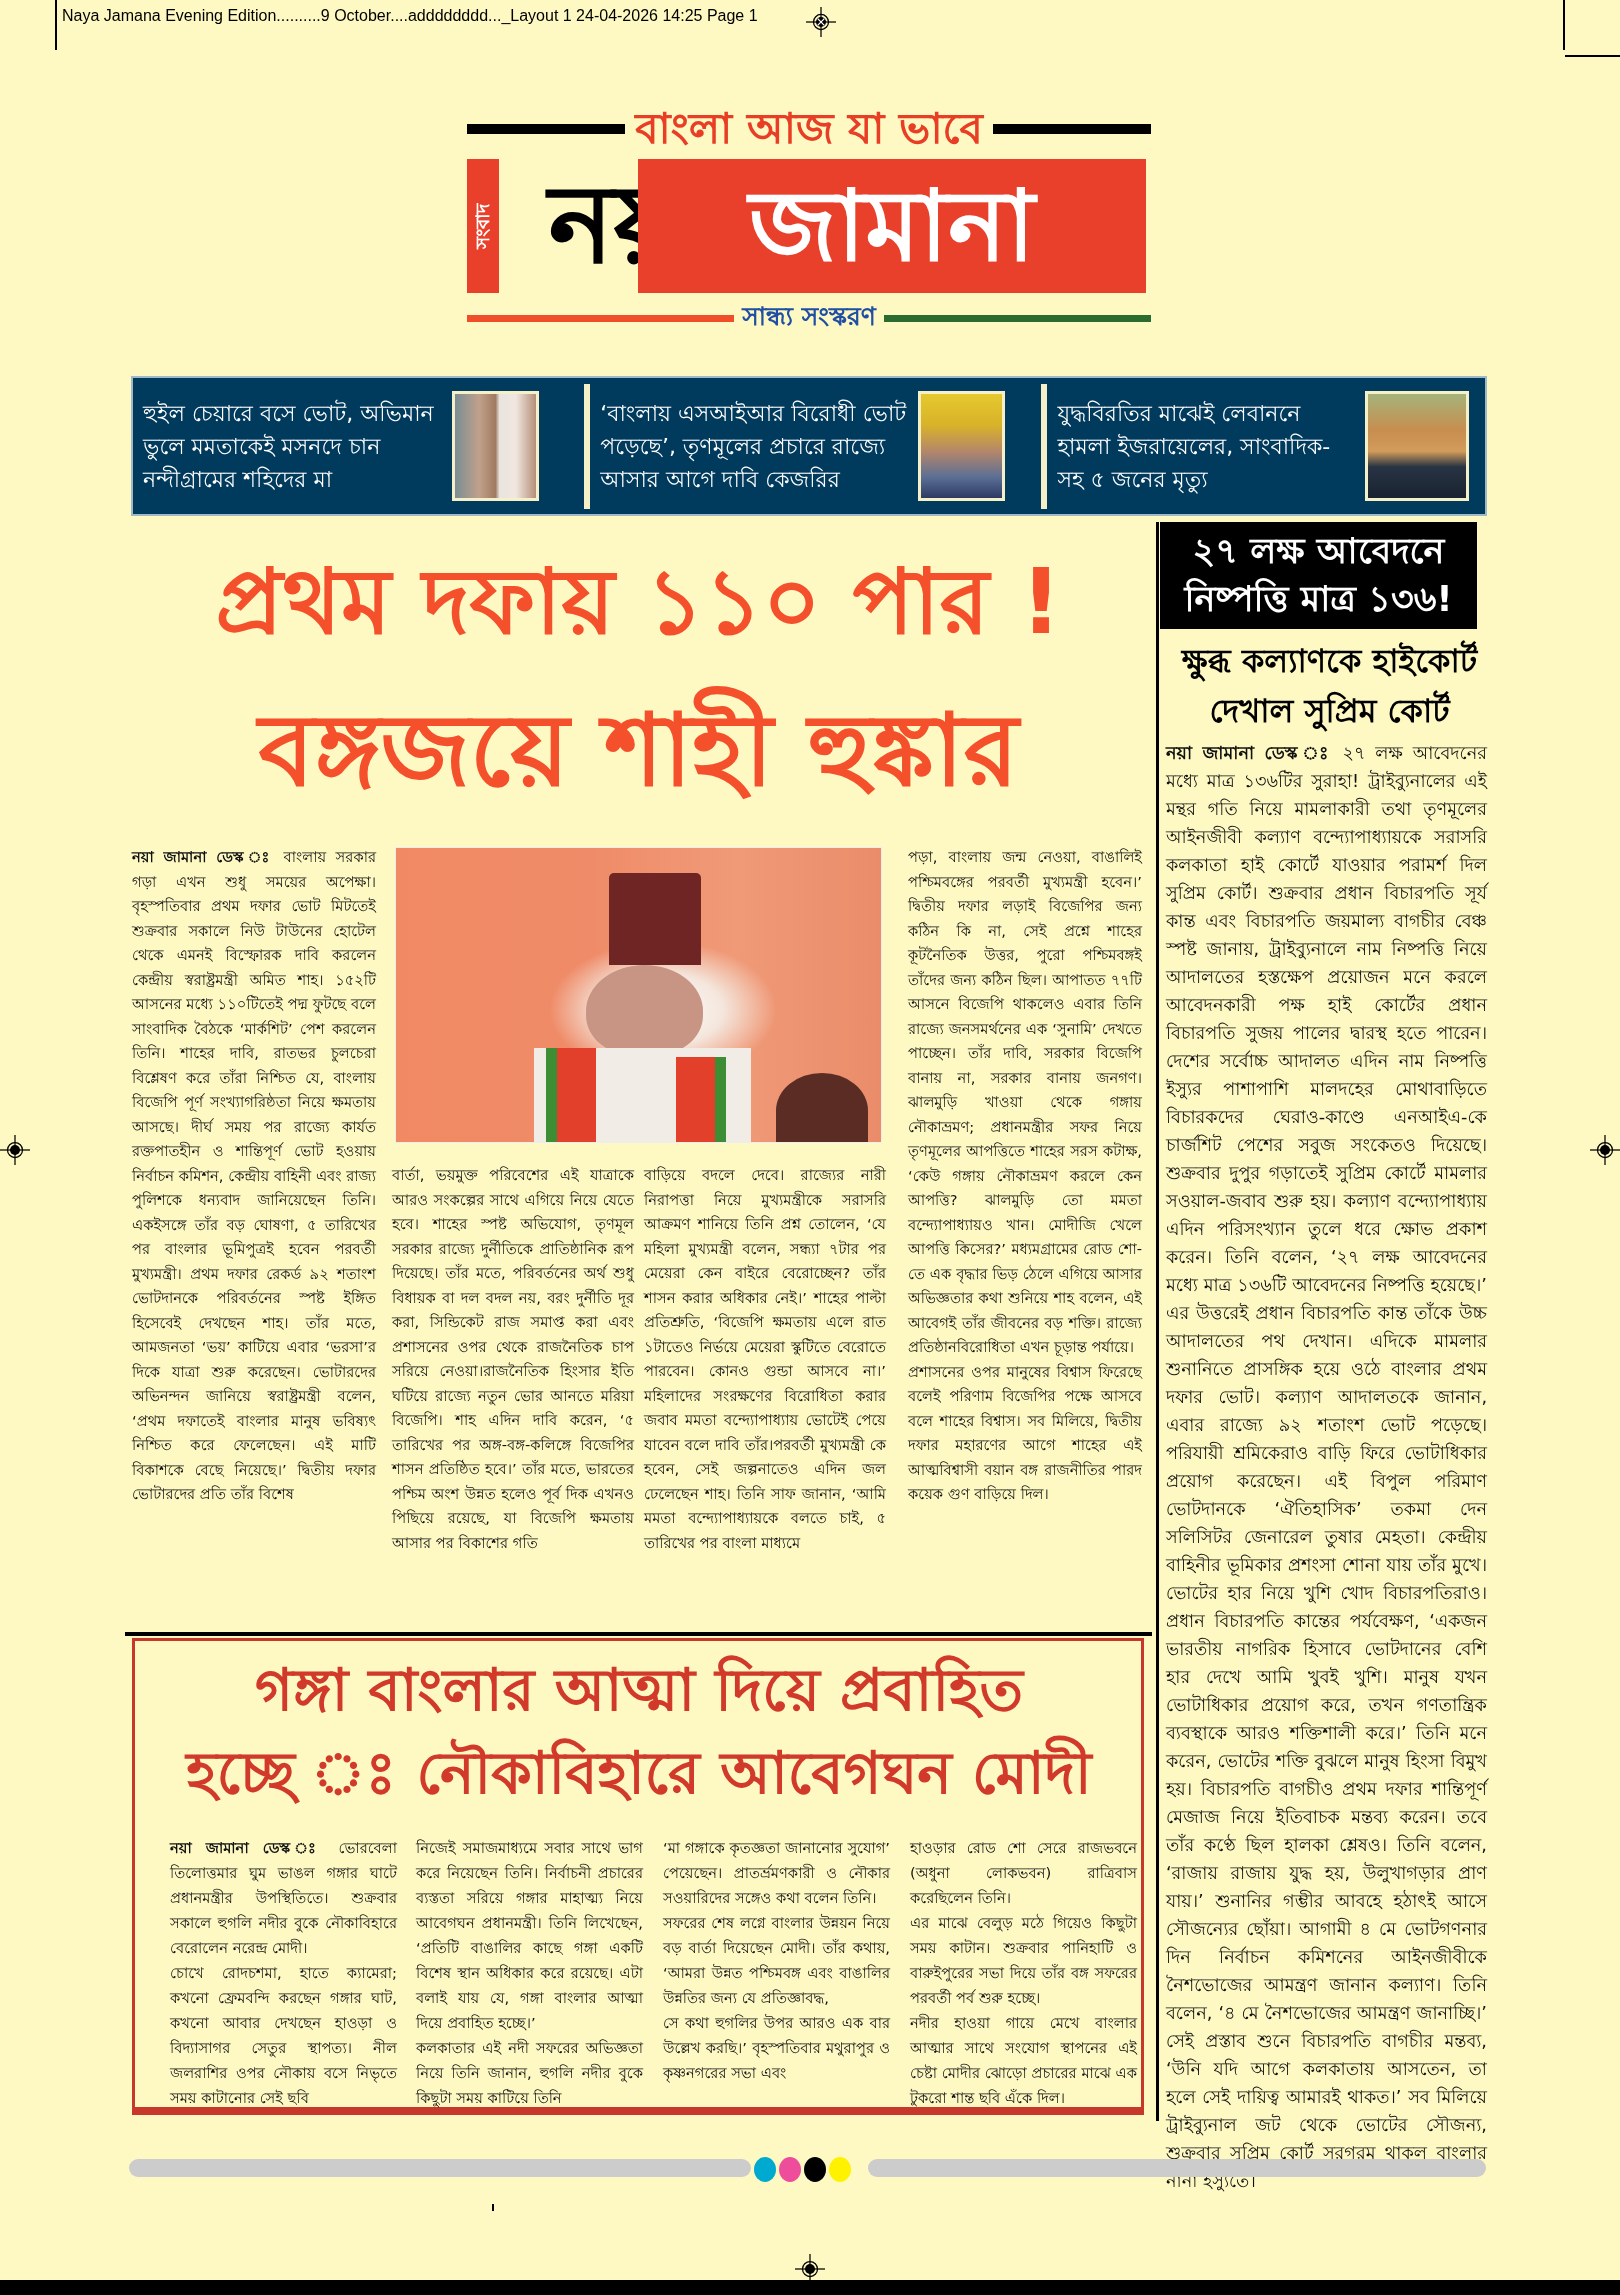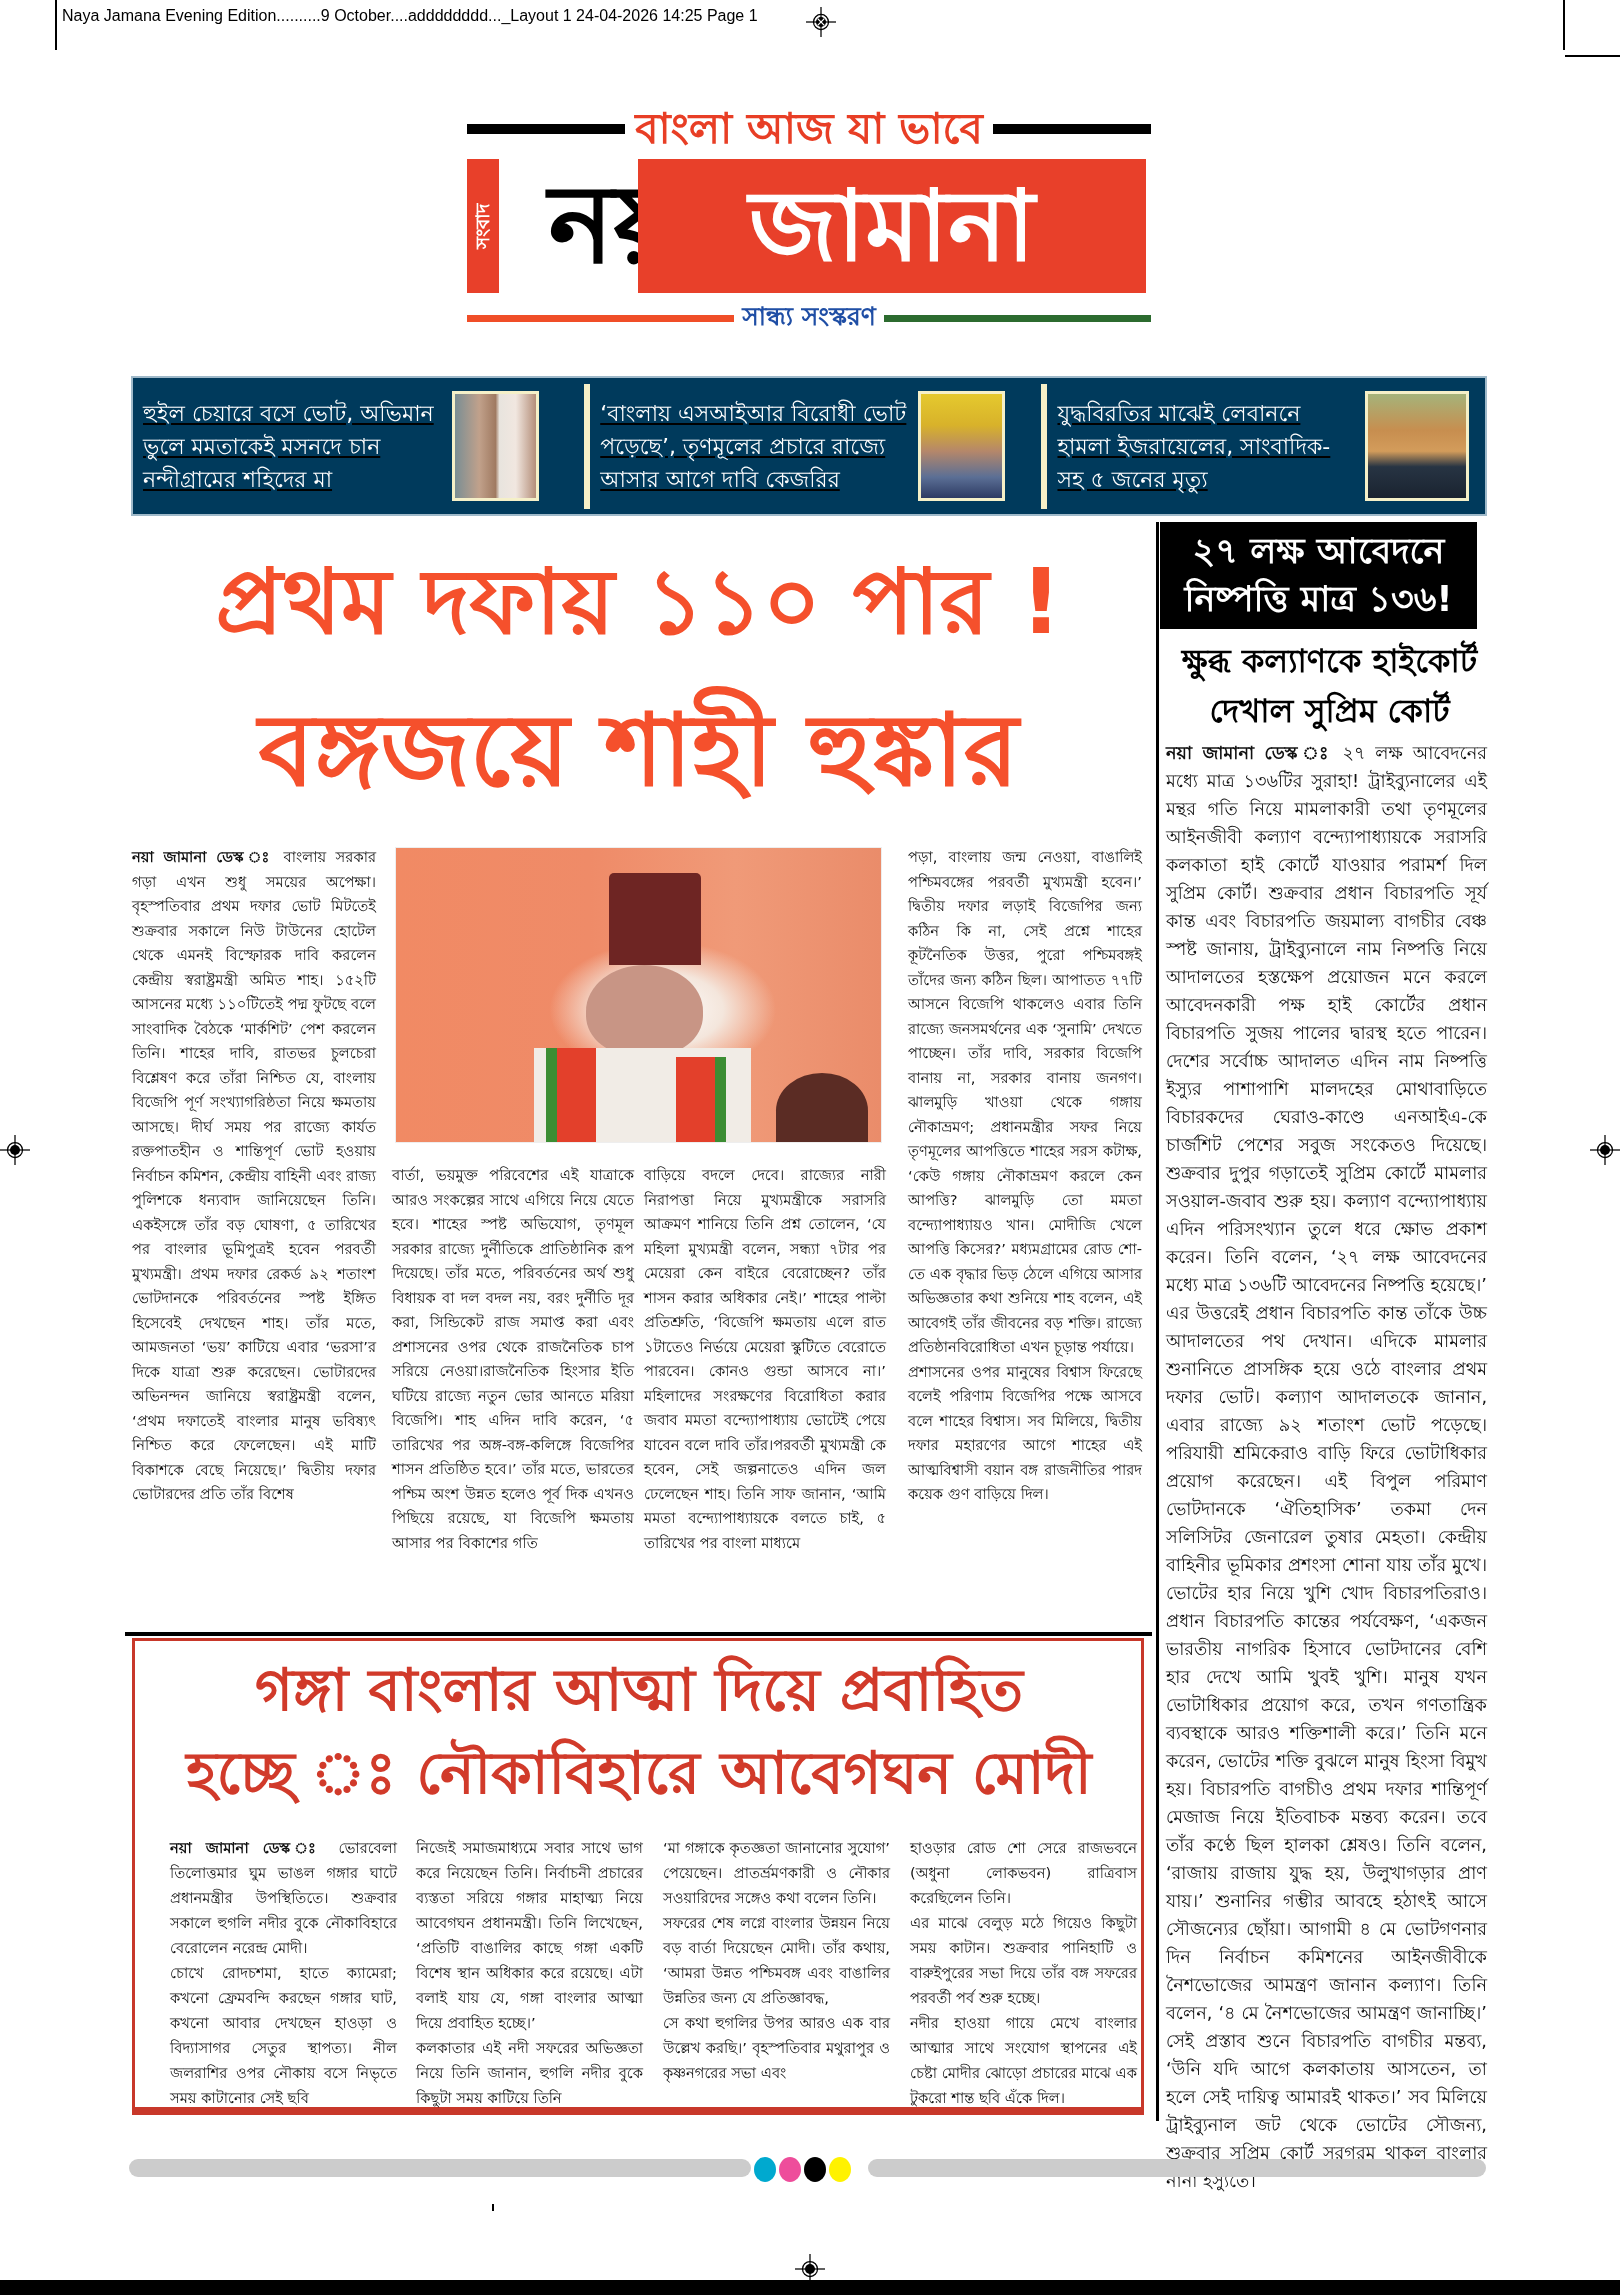--- a/index.html
+++ b/index.html
@@ -1,18 +1,18 @@
 <!DOCTYPE html>
 <html style="font-size:13.4px"><head>
 <meta charset="utf-8">
 <style>
   *{box-sizing:border-box;margin:0;padding:0;}
   html,body{width:1620px;height:2295px;background:#000;overflow:hidden;}
   body{font-family:"DejaVu Sans",sans-serif;position:relative;}
-  .page{position:absolute;left:0;top:0;width:1620px;height:2295px;background:#ffffff;}
+  .page{position:absolute;left:0;top:0;width:1620px;height:2295px;background:#fef9c3;}
   .slug{position:absolute;left:62px;top:6.7px;font-family:"Liberation Sans",sans-serif;font-size:16px;color:#000;white-space:nowrap;}
   .regmark{position:absolute;width:30px;height:30px;}
   .regmark svg{width:100%;height:100%;}
   .trim{position:absolute;background:#000;}
   .bottom-black{position:absolute;left:0;bottom:0;width:1620px;height:15px;background:#000;}
 
   
   .tagline-row{position:absolute;left:467px;top:102px;width:684px;height:53px;display:flex;align-items:center;}
   .tagline-row .rule{flex:1;height:10px;background:#000;}
   .tagline{color:#e83e25;font-weight:bold;font-size:42px;padding:0 10px;white-space:nowrap;font-family:"DejaVu Sans",sans-serif;line-height:1;}
@@ -22,21 +22,21 @@
   .edition-row{position:absolute;left:467px;top:302px;width:684px;height:33px;display:flex;align-items:center;}
   .edition-row .rule-l{flex:1;height:6.7px;background:#f04e28;}
   .edition-row .rule-r{flex:1;height:6.7px;background:#2c6b2f;}
   .edition{color:#1f4ea5;font-weight:bold;font-size:25px;padding:0 8.3px;white-space:nowrap;}
 
   
   .dateline{position:absolute;left:131px;top:344px;width:1356px;height:27px;background:#003a5c;border-top:4.2px solid #000;color:#fff;font-size:12.5px;text-align:center;line-height:22px;}
 
   
   .teasers{position:absolute;left:131px;top:376px;width:1356px;height:140px;background:#003a5c;border:2.5px solid #9fb9c9;display:flex;}
-  .teaser{position:relative;display:flex;align-items:center;padding:8px 10px;text-decoration:underline;}
+  .teaser{position:relative;display:flex;align-items:center;padding:8px 10px;}
   .teaser-text{color:#fff;font-size:22px;line-height:33px;}
   .teaser-photo{width:87px;height:110px;border:3.3px solid #f5f0c8;flex-shrink:0;}
   .teaser-divider{width:6.7px;height:125px;background:#f5f0c8;align-self:center;}
   .ph-women{background:linear-gradient(90deg,#7a8e94 0%,#c1a18b 30%,#a07a61 50%,#e8e4de 55%,#f1e7e0 75%,#b48e79 100%);}
   .ph-kej{background:linear-gradient(180deg,#e5c92e 0%,#d8b22a 30%,#b5876a 55%,#5b6f95 80%,#2d3b63 100%);}
   .ph-press{background:linear-gradient(180deg,#a5b37a 0%,#c78e4f 35%,#d39c5b 55%,#273443 70%,#1a2330 100%);}
 
   
   .sidebar{position:absolute;left:1160px;top:522px;width:327px;}
   .sidebar-rule{position:absolute;left:1156px;top:522px;width:2.5px;height:1599px;background:#000;}

